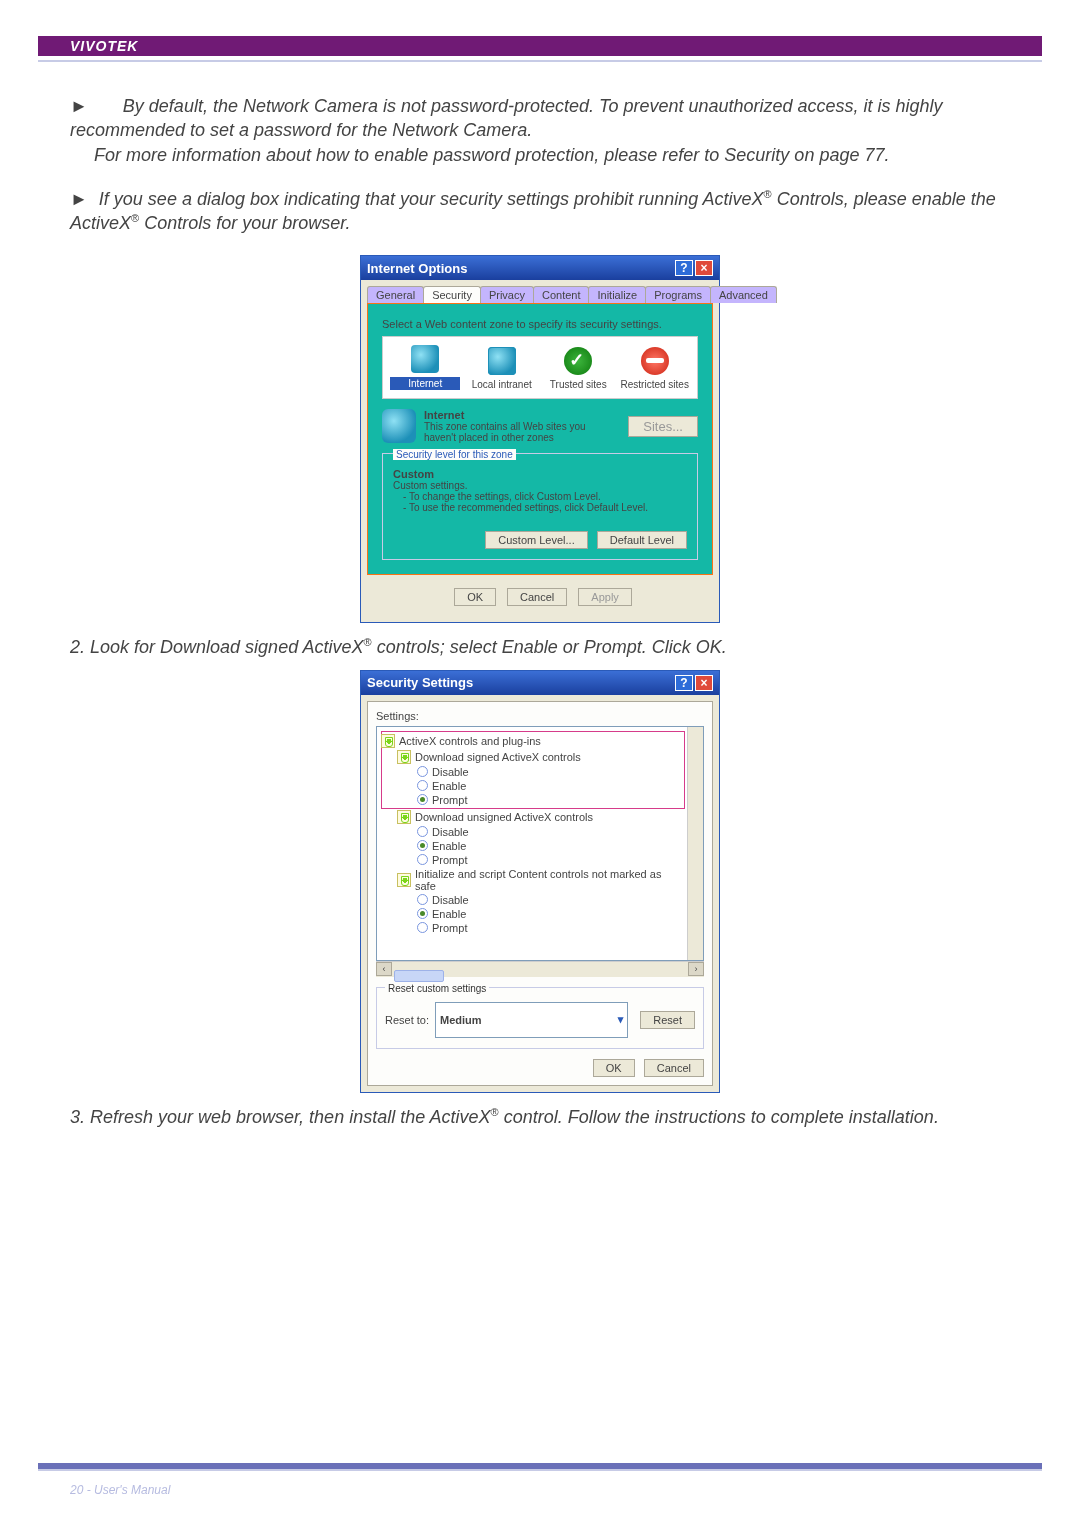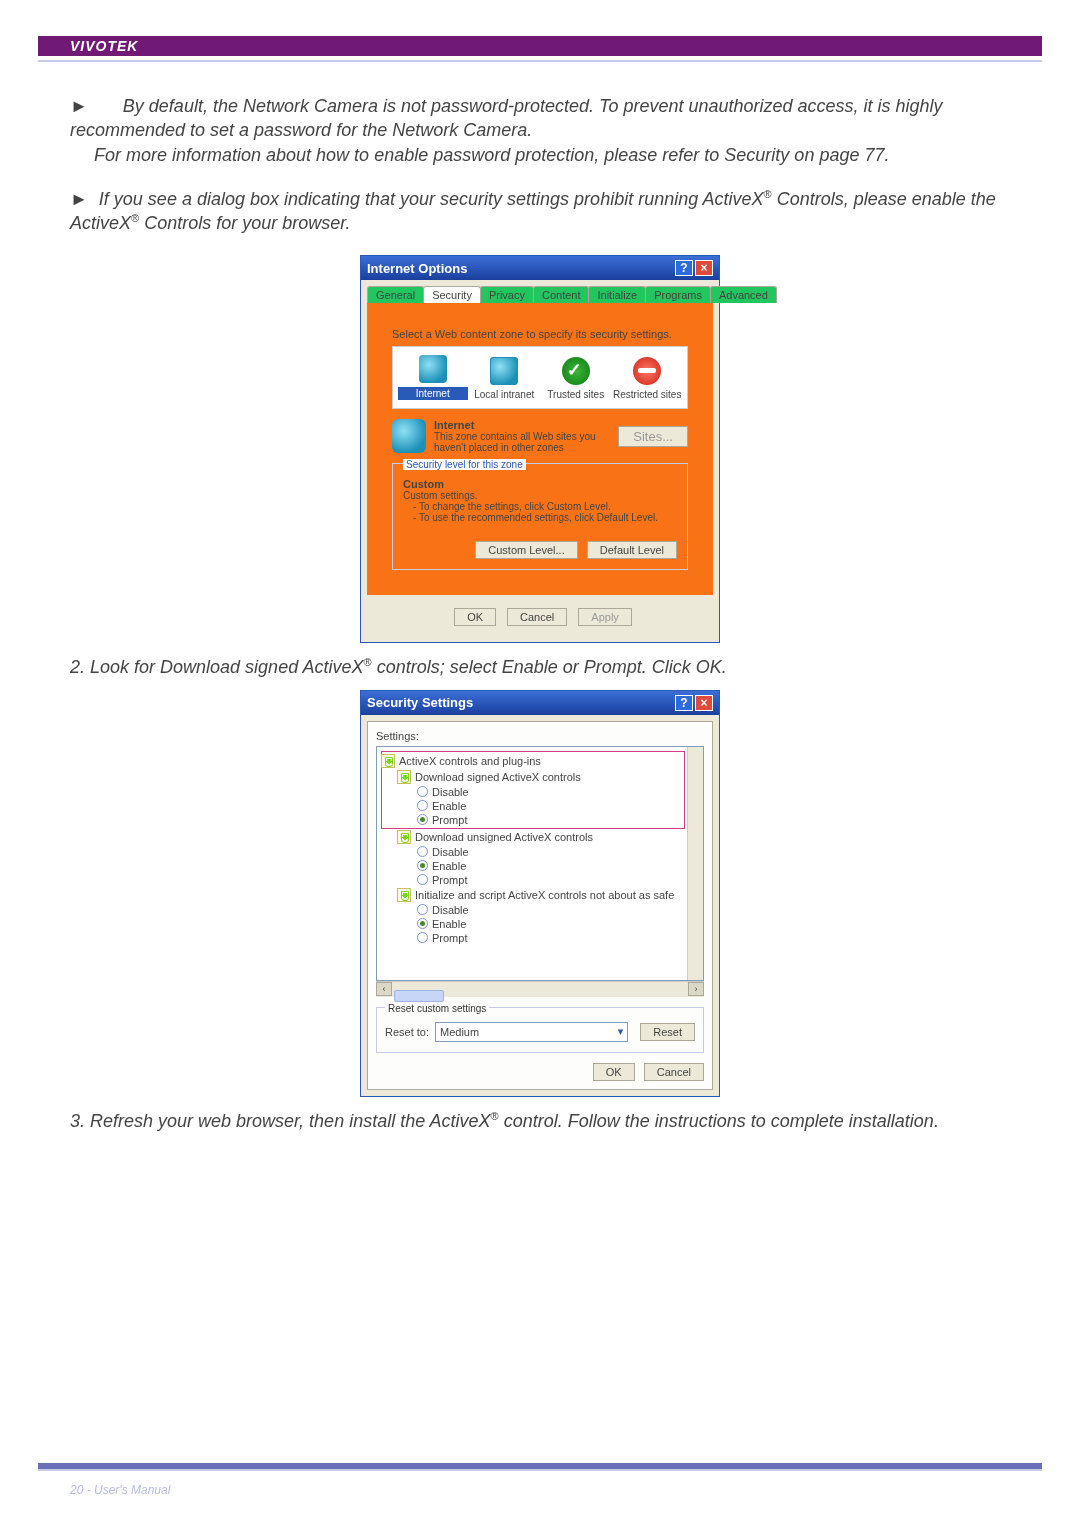--- a/index.html
+++ b/index.html
@@ -61,26 +61,26 @@
   .dlg-title .btns { display:flex; gap:2px; }
   .hbtn {
     width: 18px; height: 16px; display:flex; align-items:center; justify-content:center;
     border: 1px solid #fff; font-size: 12px; font-weight:bold;
   }
   .hbtn.help { background:#2d6cd8; color:#fff; }
   .hbtn.close { background:#e04a3a; color:#fff; }
   .dlg-body { padding: 6px; }
   .tabs { display:flex; font-size: 11px; }
   .tab {
-    border:1px solid #aca899; background:#22c55e; padding:2px 8px;
+    border:1px solid #aca899; background:#c4b5fd; padding:2px 8px;
     border-bottom:none; margin-right:-1px; border-radius:3px 3px 0 0;
   }
   .tab.active { background:#fdfdfb; position:relative; z-index:2; }
   .tab-panel {
-    border:5px solid #f97316; background:#f97316; padding:20px; font-size:11px;
+    border:1px solid #f97316; background:#14b8a6; padding:14px; font-size:11px;
   }
   .zones-row {
     display:flex; justify-content:space-around; align-items:flex-end;
     border:1px solid #ccc; padding:8px 4px; margin-top:6px; background:#fff;
   }
   .zone { text-align:center; font-size:10px; width:70px; }
   .zone .zicon { width:28px; height:28px; margin:0 auto 4px; border-radius:4px; }
   .zicon.globe1 { background:radial-gradient(circle at 35% 35%, #8fe1f4, #1d90b8 70%); }
   .zicon.globe2 { background:radial-gradient(circle at 35% 35%, #8fe1f4, #1d90b8 70%); box-shadow:0 0 0 1px #1d90b8 inset; }
   .zicon.check { background:radial-gradient(circle,#3db53d,#0d7a0d); position:relative; border-radius:50%; }
@@ -132,21 +132,21 @@
     border:1px solid #7bd61a; border-radius:0 0 3px 3px; }
   .radio { width:11px; height:11px; border:1px solid #7a96df; border-radius:50%; background:#fff; display:inline-block; position:relative; }
   .radio.on:after { content:""; position:absolute; left:2px; top:2px; width:5px; height:5px; background:#4a8a2a; border-radius:50%; }
   .horiz-scroll { height:16px; background:#ece9d8; border-top:1px solid #cdcdcd; display:flex; align-items:center; }
   .horiz-scroll .arrow-h { width:16px; height:14px; background:#dcd8c8; border:1px solid #aca899; font-size:9px; text-align:center; line-height:12px; }
   .horiz-scroll .track { flex:1; position:relative; }
   .horiz-scroll .thumb { position:absolute; left:2px; top:1px; width:50px; height:12px; background:#c7d6f7; border:1px solid #9db2e8; border-radius:2px; }
   .reset-fs { border:1px solid #c7cbe6; padding:10px 8px 10px 8px; margin-top:10px; }
   .reset-fs .rlegend { font-size:10px; color:#333; background:#fdfdfb; padding:0 3px; position:relative; top:-16px; display:inline-block; }
   .reset-row { display:flex; gap:6px; align-items:center; margin-top:-8px; }
-  .reset-row .combo { flex:1; border:1px solid #7f9db9; height:20px; background:#fff; display:flex; align-items:center; padding:0 4px; justify-content:space-between; }
+  .reset-row .combo { flex:1; border:1px solid #7f9db9; height:36px; background:#fff; display:flex; align-items:center; padding:0 4px; justify-content:space-between;font-weight:bold; }
   .reset-row .combo .caret { color:#2a5ab8; }
   .footer-rule {
     position:absolute; left:38px; right:38px; bottom:56px; height:8px;
     background:#6a70b8; border-bottom:2px solid #c7cbe6;
   }
   .page-num {
     position:absolute; left:70px; bottom:30px; color:#b6bbe0; font-size:12px;
     font-style:italic;
   }
 </style>
@@ -296,21 +296,21 @@
             <div class="tree-item lv2">
                 <span class="radio on"></span>
                 <span>Enable</span>
               </div>
             <div class="tree-item lv2">
                 <span class="radio"></span>
                 <span>Prompt</span>
               </div>
             <div class="tree-item lv1">
               <span class="gicon"></span>
-              <span>Initialize and script ActiveX controls not about as safe</span>
+              <span>Initialize and script Content controls not marked as safe</span>
             </div>
             <div class="tree-item lv2">
                 <span class="radio"></span>
                 <span>Disable</span>
               </div>
             <div class="tree-item lv2">
                 <span class="radio on"></span>
                 <span>Enable</span>
               </div>
             <div class="tree-item lv2">

